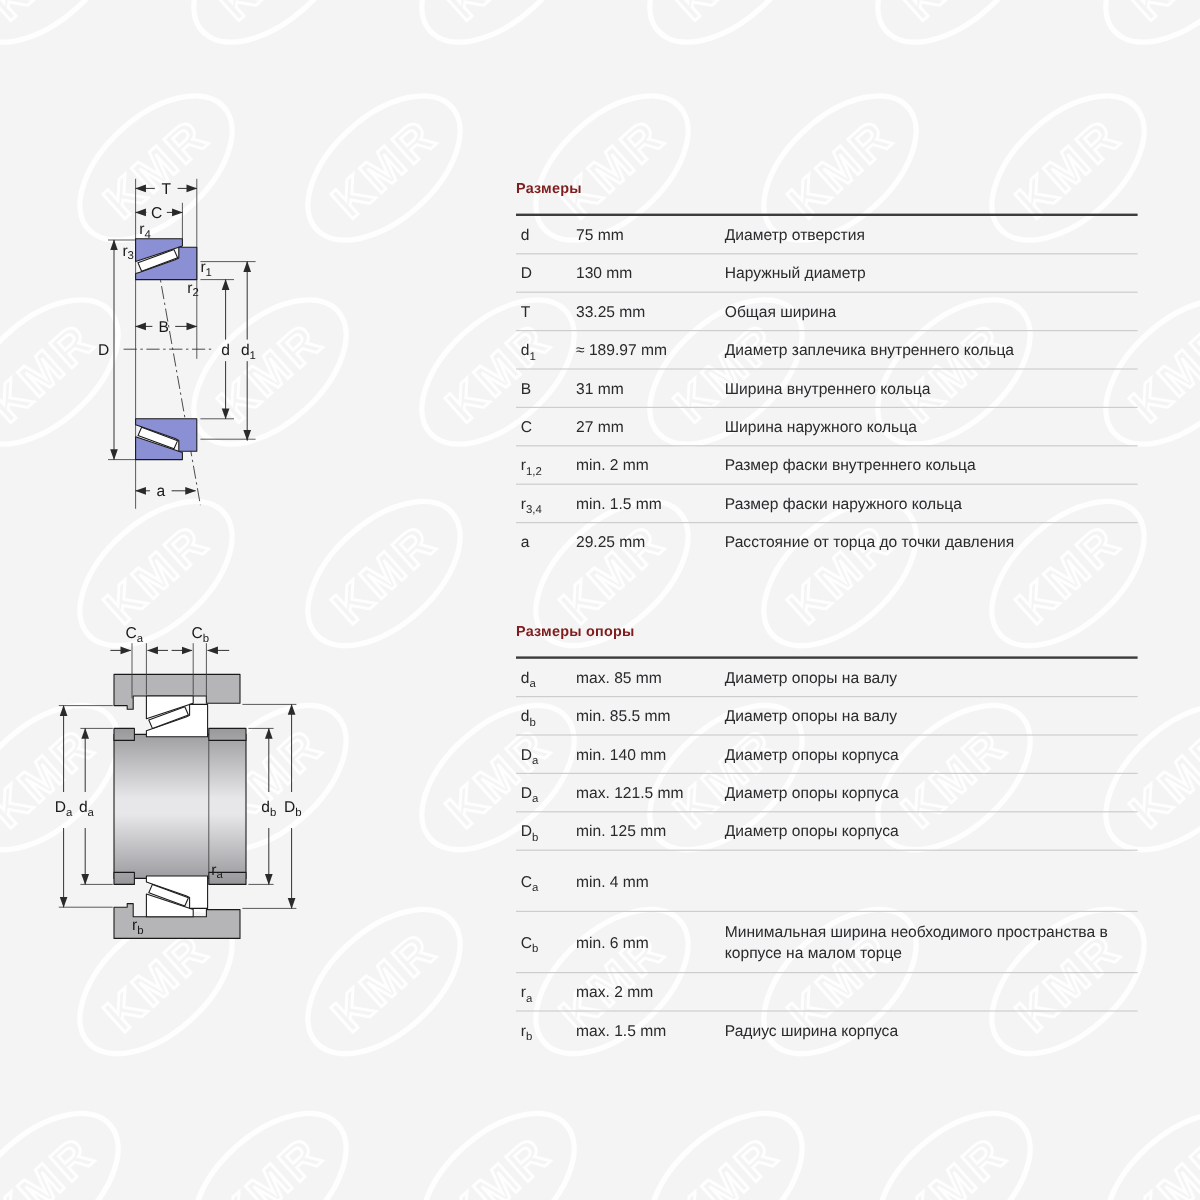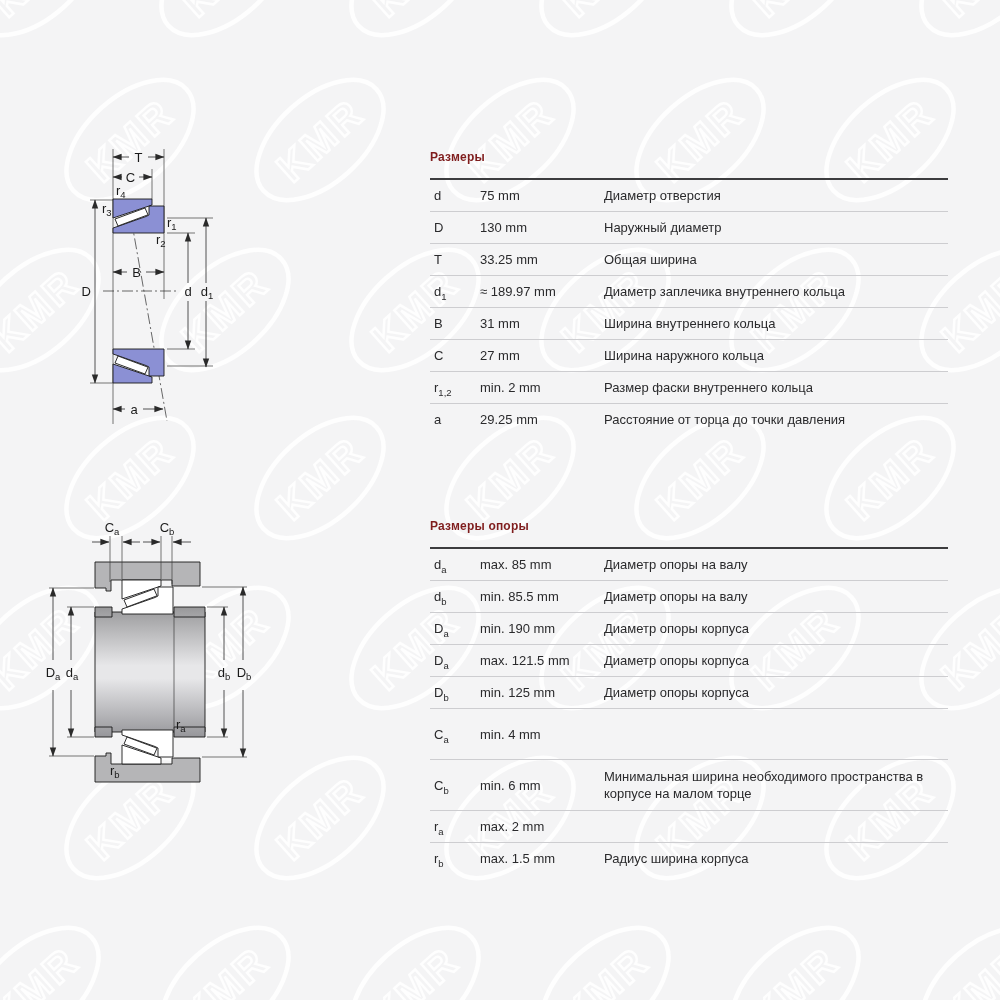--- a/index.html
+++ b/index.html
@@ -455,20 +455,25 @@
           <div class="c1">C</div>
           <div class="c2">27 mm</div>
           <div class="c3">Ширина наружного кольца</div>
         </div>
         <div class="row">
           <div class="c1">r<sub>1,2</sub></div>
           <div class="c2">min. 2 mm</div>
           <div class="c3">Размер фаски внутреннего кольца</div>
         </div>
         <div class="row">
+          <div class="c1">r<sub>3,4</sub></div>
+          <div class="c2">min. 1.5 mm</div>
+          <div class="c3">Размер фаски наружного кольца</div>
+        </div>
+        <div class="row">
           <div class="c1">a</div>
           <div class="c2">29.25 mm</div>
           <div class="c3">Расстояние от торца до точки давления</div>
         </div>
       </div>
   </section>
 
   <section class="tbl" id="t2" style="top:519px">
     <h2>Размеры опоры</h2>
     <div class="rows">
@@ -477,21 +482,21 @@
           <div class="c2">max. 85 mm</div>
           <div class="c3">Диаметр опоры на валу</div>
         </div>
         <div class="row">
           <div class="c1">d<sub>b</sub></div>
           <div class="c2">min. 85.5 mm</div>
           <div class="c3">Диаметр опоры на валу</div>
         </div>
         <div class="row">
           <div class="c1">D<sub>a</sub></div>
-          <div class="c2">min. 190 mm</div>
+          <div class="c2">min. 140 mm</div>
           <div class="c3">Диаметр опоры корпуса</div>
         </div>
         <div class="row">
           <div class="c1">D<sub>a</sub></div>
           <div class="c2">max. 121.5 mm</div>
           <div class="c3">Диаметр опоры корпуса</div>
         </div>
         <div class="row">
           <div class="c1">D<sub>b</sub></div>
           <div class="c2">min. 125 mm</div>

